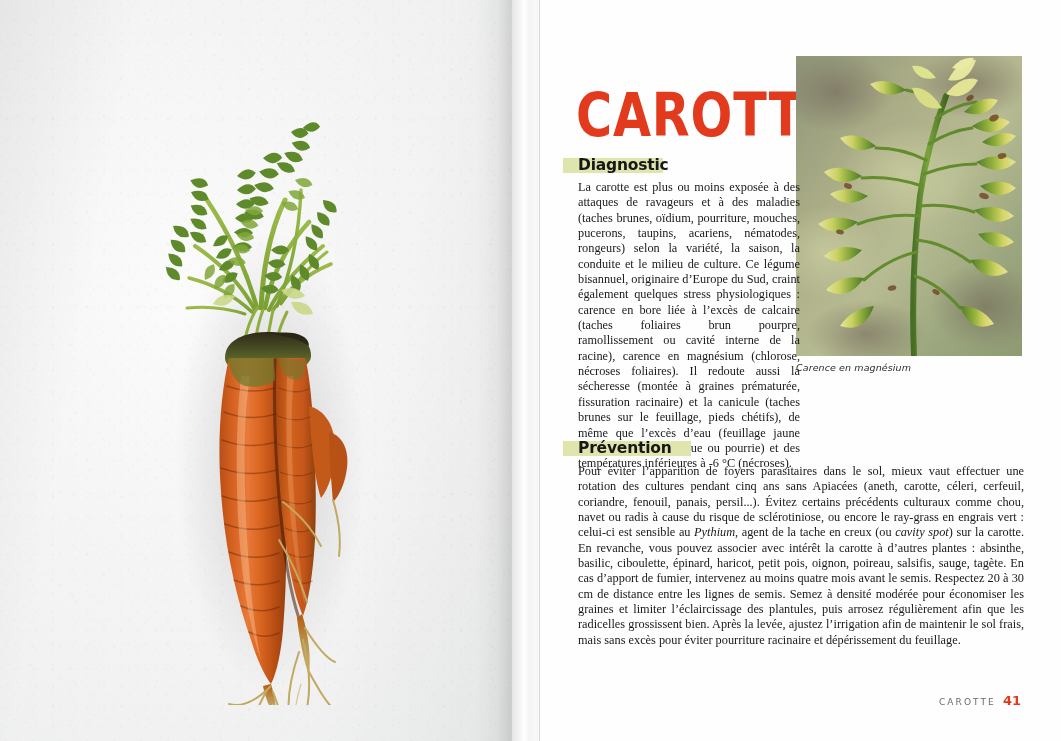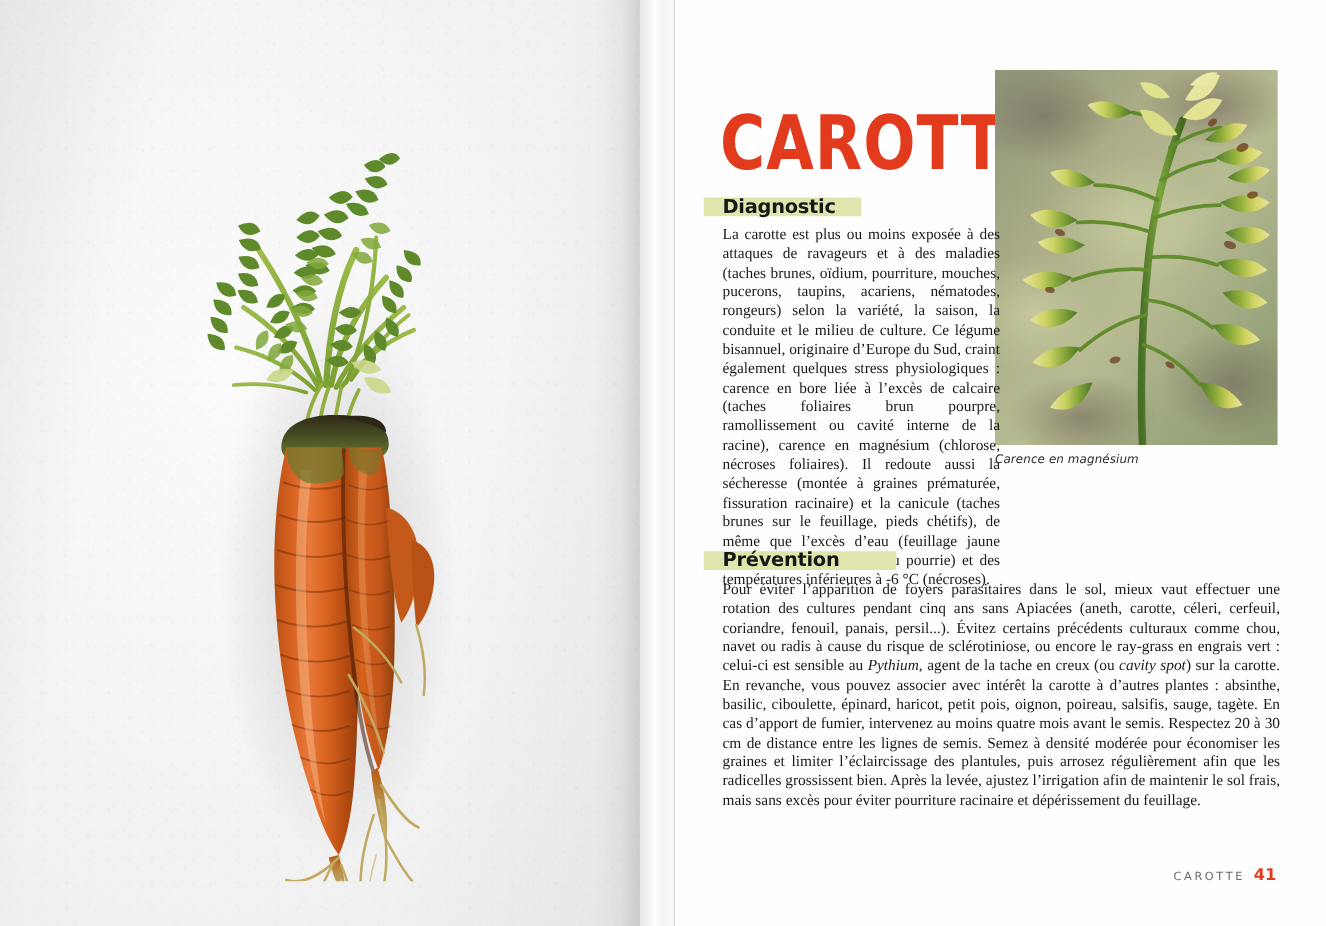--- a/index.html
+++ b/index.html
@@ -106,22 +106,22 @@
   }
   .section-head .label{
     position:relative;z-index:1;
     margin-left:15px;
     font-family:"DejaVu Sans", sans-serif;
     font-weight:700;
     font-size:15.5px;
     letter-spacing:-.2px;
     color:#171717;
   }
-  #head-diagnostic{top:155px;width:126px;}
-  #head-prevention{top:438px;width:154px;}
+  #head-diagnostic{top:155px;width:100px;}
+  #head-prevention{top:438px;width:128px;}
 
   
   .body-block{
     position:absolute;left:38px;width:446px;
     font-family:"Liberation Serif", serif;
     font-size:12.3px;
     line-height:15.35px;
     color:#17181a;
     text-align:justify;
     text-justify:inter-word;

